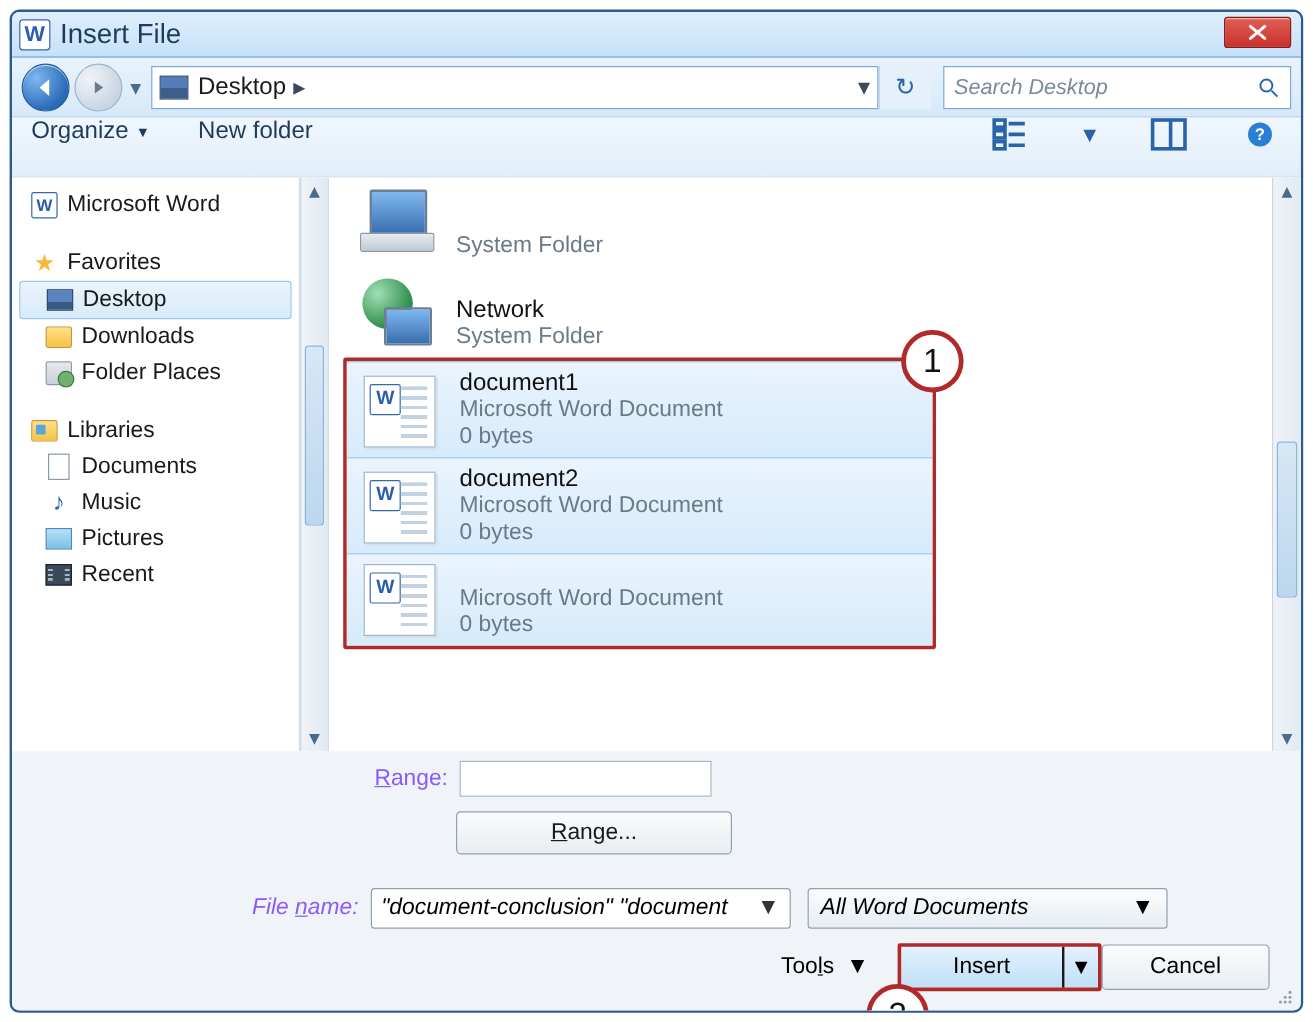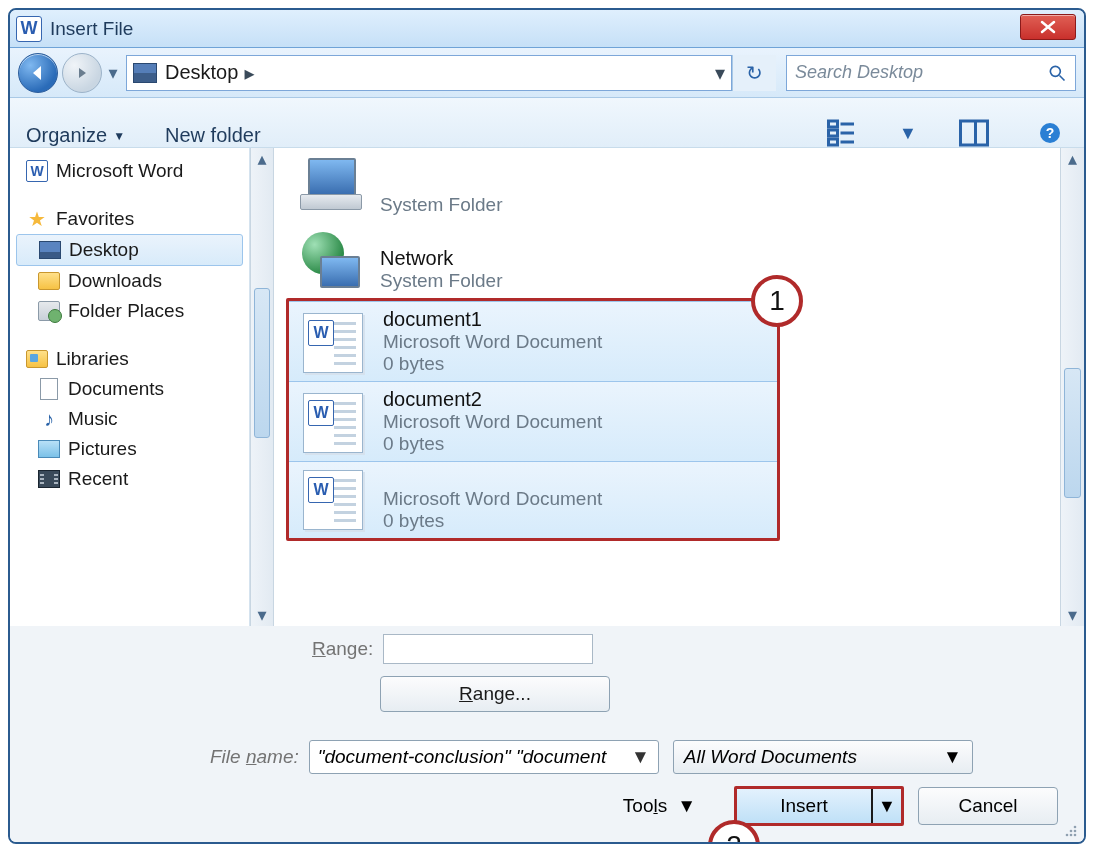--- a/index.html
+++ b/index.html
@@ -37,21 +37,21 @@
     border-radius: 3px;
     background: #fff;
     color: #2a5db0;
     font-weight: bold;
     font-size: 18px;
     display: flex;
     align-items: center;
     justify-content: center;
     margin-right: 8px;
   }
-  .titlebar .title-text { color: #1f3b5c; font-size: 19px; }
+  .titlebar .title-text { color: #1f3b5c; font-size: 23px; }
   .close-btn {
     position: absolute;
     right: 8px;
     top: 4px;
     width: 56px;
     height: 26px;
     border-radius: 3px;
     background: linear-gradient(#e06055, #c9302c);
     border: 1px solid #8b1a1a;
     color: #fff;
@@ -127,21 +127,21 @@
     padding: 0 8px;
     color:#7a8a9a; font-style:italic;
   }
   .search-box .s-text { flex:1; }
   .search-box svg { width:20px; height:20px; fill:none; stroke:#2a63a8; stroke-width:2; }
   
   .toolbar {
     height: 50px;
     background: linear-gradient(#f0f7fd,#e1eef9);
     border-bottom: 1px solid #c8dceb;
-    display:flex; align-items:flex-end;
+    display:flex; align-items:flex-start;
     padding: 0 16px;
     gap: 40px;
   }
   .toolbar .tb-btn {
     color:#1f3b5c; font-size:20px;
     display:flex; align-items:center; gap:6px;
   }
   .toolbar .tb-btn .drop { color:#1f3b5c; font-size:12px; }
   .toolbar .spacer { flex:1; }
   .toolbar .tb-ic {
@@ -294,21 +294,21 @@
   }
   .list-scroll .arr{position:absolute;left:0;right:0;height:22px;display:flex;align-items:center;justify-content:center;color:#4b6b8c;}
   .list-scroll .arr.up{top:0;} .list-scroll .arr.dn{bottom:0;}
   
   .bottom-panel {
     background:#f0f4f8;
     padding: 8px 20px 12px 20px;
     position:relative;
   }
   .row { display:flex; align-items:center; margin-bottom:12px; }
-  .lbl { font-size:19px; color:#737373; }
+  .lbl { font-size:19px; color:#8b5cf6; }
   .lbl u { text-decoration: underline; }
   .range-row .lbl { margin-left: 282px; margin-right: 10px;}
   .range-input {
     width: 210px; height:30px;
     border:1px solid #a9b8c6; background:#fff;
   }
   .range-btn-row { padding-left: 350px; }
   .range-btn {
     width:230px;height:36px;
     background:linear-gradient(#fcfcfd,#e7edf2);
@@ -323,21 +323,21 @@
     background:#fff;border:1px solid #8ea2b3;border-radius:3px;
     display:flex;align-items:center;padding:0 8px;font-size:19px;
   }
   .fname-combo .drop { margin-left:auto; color:#333; }
   .filter-combo {
     width: 300px; height:34px; margin-left:14px;
     background:linear-gradient(#fcfcfd,#e7edf2);border:1px solid #8ea2b3;border-radius:3px;
     display:flex;align-items:center;padding:0 10px;font-size:19px;
   }
   .filter-combo .drop { margin-left:auto; }
-  .actions-row { justify-content:flex-end; gap:14px; padding-right: 6px; margin-top: 10px; margin-bottom:4px;}
+  .actions-row { justify-content:flex-end; padding-right: 6px; margin-top: 10px; margin-bottom:4px;}
   .tools-btn { font-size:19px; display:flex; align-items:center; gap:10px; margin-right: 24px;}
   .insert-wrap { position:relative; }
   .insert-btn {
     width: 170px; height:40px;
     border:3px solid #b02a2a; border-radius:2px;
     background:linear-gradient(#e3f1fd,#bfe0f7);
     display:flex;align-items:center;
     position:relative;
   }
   .insert-btn .ins-lbl { flex:1; text-align:center; font-size:19px; }

